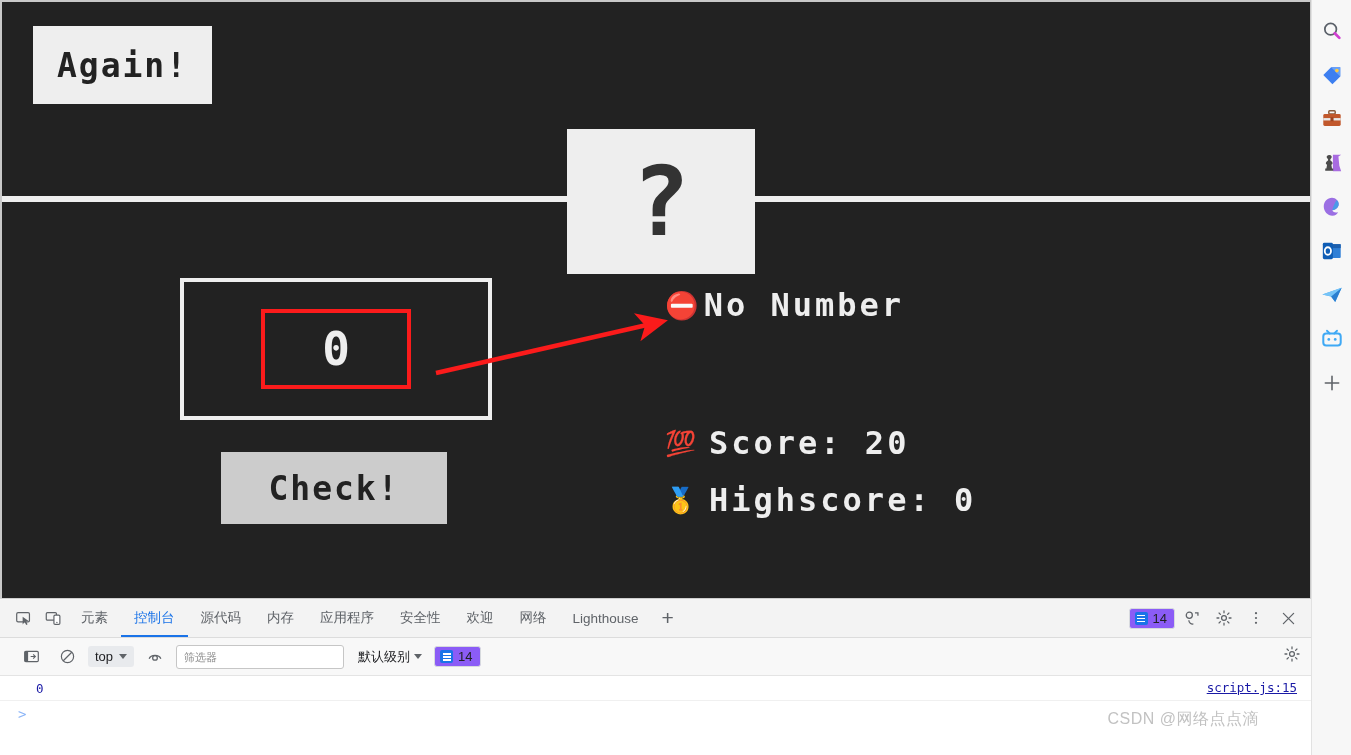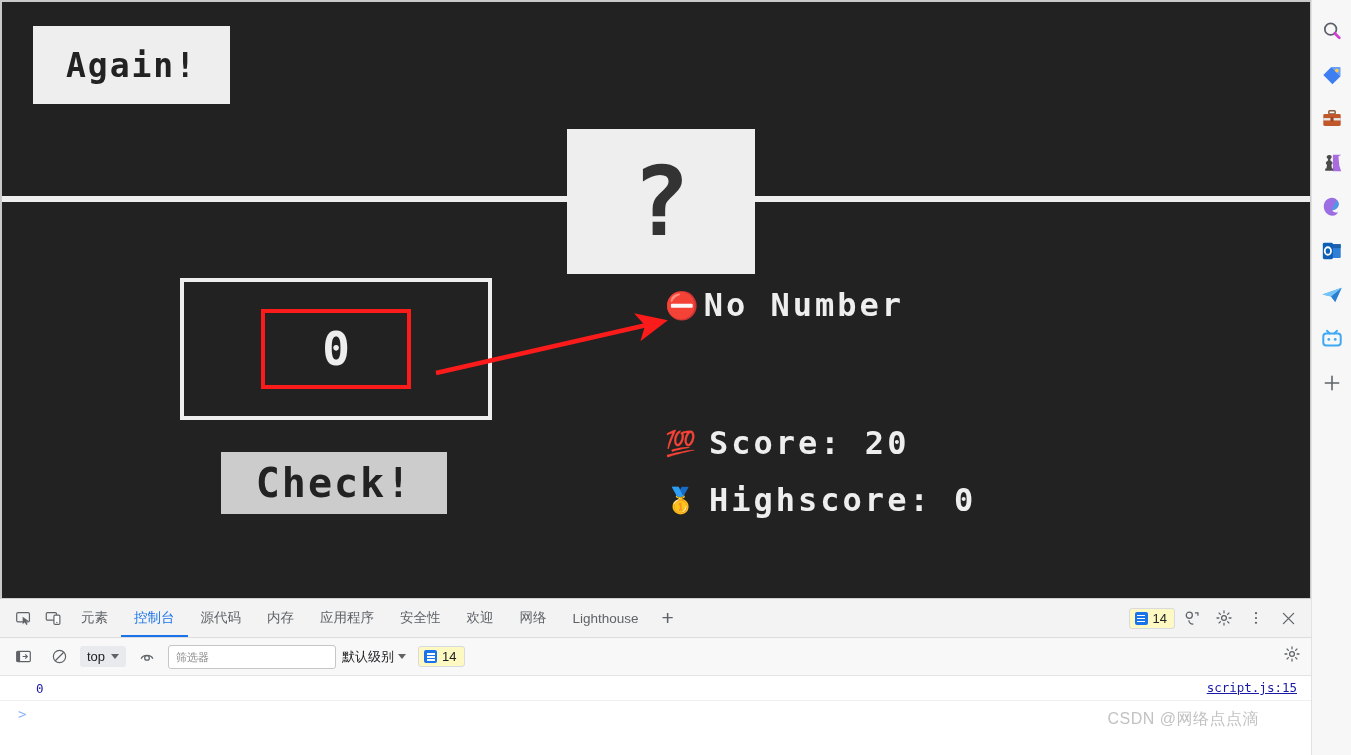--- a/index.html
+++ b/index.html
@@ -23,21 +23,21 @@
     position: absolute; inset: 0;
     background: #222;
     font-family: "DejaVu Sans Mono", "Liberation Mono", monospace;
     color: #eee;
   }
   .header {
     position: absolute; left: 0; top: 0; width: 100%; height: 200px;
     border-bottom: 6px solid #eee;
   }
   .btn-again {
-    position: absolute; left: 31px; top: 24px; width: 197px; height: 78px;
+    position: absolute; left: 31px; top: 24px; width: 179px; height: 78px;
     background: #eee; color: #222;
     border: none; cursor: pointer;
     font-family: "DejaVu Sans Mono", "Liberation Mono", monospace;
     font-size: 33px; font-weight: bold; letter-spacing: 2px;
     display: flex; align-items: center; justify-content: center;
   }
   .between {
     position: absolute; right: 34px; top: 18px;
     font-size: 25px; font-weight: bold; letter-spacing: 2px; color: #eee;
   }
@@ -63,24 +63,24 @@
   }
   .guess {
     width: 150px; height: 80px; background: transparent;
     border: 4px solid #fb1b1b;
     color: #eee; text-align: center;
     font-family: "DejaVu Sans Mono", "Liberation Mono", monospace;
     font-size: 46px; font-weight: bold;
     outline: none;
   }
   .btn-check {
-    position: absolute; left: 219px; top: 250px; width: 226px; height: 62px;
+    position: absolute; left: 219px; top: 250px; width: 226px; height: 72px;
     background: #ccc; color: #222; border: none; cursor: pointer;
     font-family: "DejaVu Sans Mono", "Liberation Mono", monospace;
-    font-size: 40px; font-weight: bold; letter-spacing: 2px;
+    font-size: 33px; font-weight: bold; letter-spacing: 2px;
   }
 
   .right-col { position: absolute; left: 655px; top: 200px; width: 656px; height: 398px; }
   .message {
     position: absolute; left: 8px; top: 84px;
     font-size: 32px; font-weight: bold; letter-spacing: 3px; color: #eee;
     display: flex; align-items: center; white-space: nowrap;
   }
   .message .emo { font-size: 27px; margin-right: 2px; line-height: 1; }
   .score-line {
@@ -117,46 +117,46 @@
   }
   .dt-icbtn { width: 30px; height: 28px; display:flex; align-items:center; justify-content:center; cursor:pointer; }
   .dt-tab {
     height: 38px; padding: 0 13px; display: flex; align-items: center;
     font-size: 13.5px; color: #5f6368; cursor: pointer; white-space: nowrap;
   }
   .dt-tab.active { color: #1a73e8; box-shadow: inset 0 -2px 0 #1a73e8; }
   .dt-right { margin-left: auto; display: flex; align-items: center; gap: 2px; padding-right: 8px; }
   .badge-msgs {
     display: flex; align-items: center; gap: 5px;
-    background: #fef9c3; border: 1px solid #d7dade; border-radius: 3px;
+    background: #8b5cf6; border: 1px solid #d7dade; border-radius: 3px;
     padding: 2px 7px 2px 5px; font-size: 13px; color: #202124; cursor: pointer;
   }
   .msg-ic { width: 13px; height: 13px; background: #1a73e8; border-radius: 2px; position: relative; }
   .msg-ic::after {
     content:""; position:absolute; left:2.5px; top:3px; width:8px; height:1.5px;
     background:#fff; box-shadow: 0 3px 0 #fff, 0 6px 0 #fff;
   }
   .dt-filterbar {
     position: relative; height: 38px; background: #f8f8f8;
     border-bottom: 1px solid #e4e4e4;
-    display: flex; align-items: center; gap: 6px; padding: 0 8px;
+    display: flex; align-items: center; gap: 6px; padding: 0 16px;
   }
   .ctx-select {
     display: flex; align-items: center; gap: 6px; background: #e8eaed;
     border-radius: 3px; padding: 3px 7px; font-size: 13px; color: #202124; cursor: pointer;
   }
   .filter-input {
     width: 168px; height: 24px; border: 1px solid #c6c6c6; border-radius: 3px;
     background: #fff; font-size: 11px; color: #202124; padding: 0 7px;
     font-family: "Liberation Sans", sans-serif;
   }
   .filter-input::placeholder { color: #8a8a8a; }
   .level-select {
     display: flex; align-items: center; gap: 4px; font-size: 13px; color: #202124;
-    cursor: pointer; 
+    cursor: pointer; margin-left: 8px;
   }
   .caret { width: 0; height: 0; border-left: 4.5px solid transparent; border-right: 4.5px solid transparent; border-top: 5px solid #5f6368; }
   .console-body { position: relative; height: 79px; background: #fff; }
   .console-row {
     position: relative; height: 25px; border-bottom: 1px solid #f0f0f0;
     display: flex; align-items: center; padding-left: 36px;
     font-family: "DejaVu Sans Mono", "Liberation Mono", monospace;
     font-size: 12.5px; color: #1a1aa6;
   }
   .console-src {

